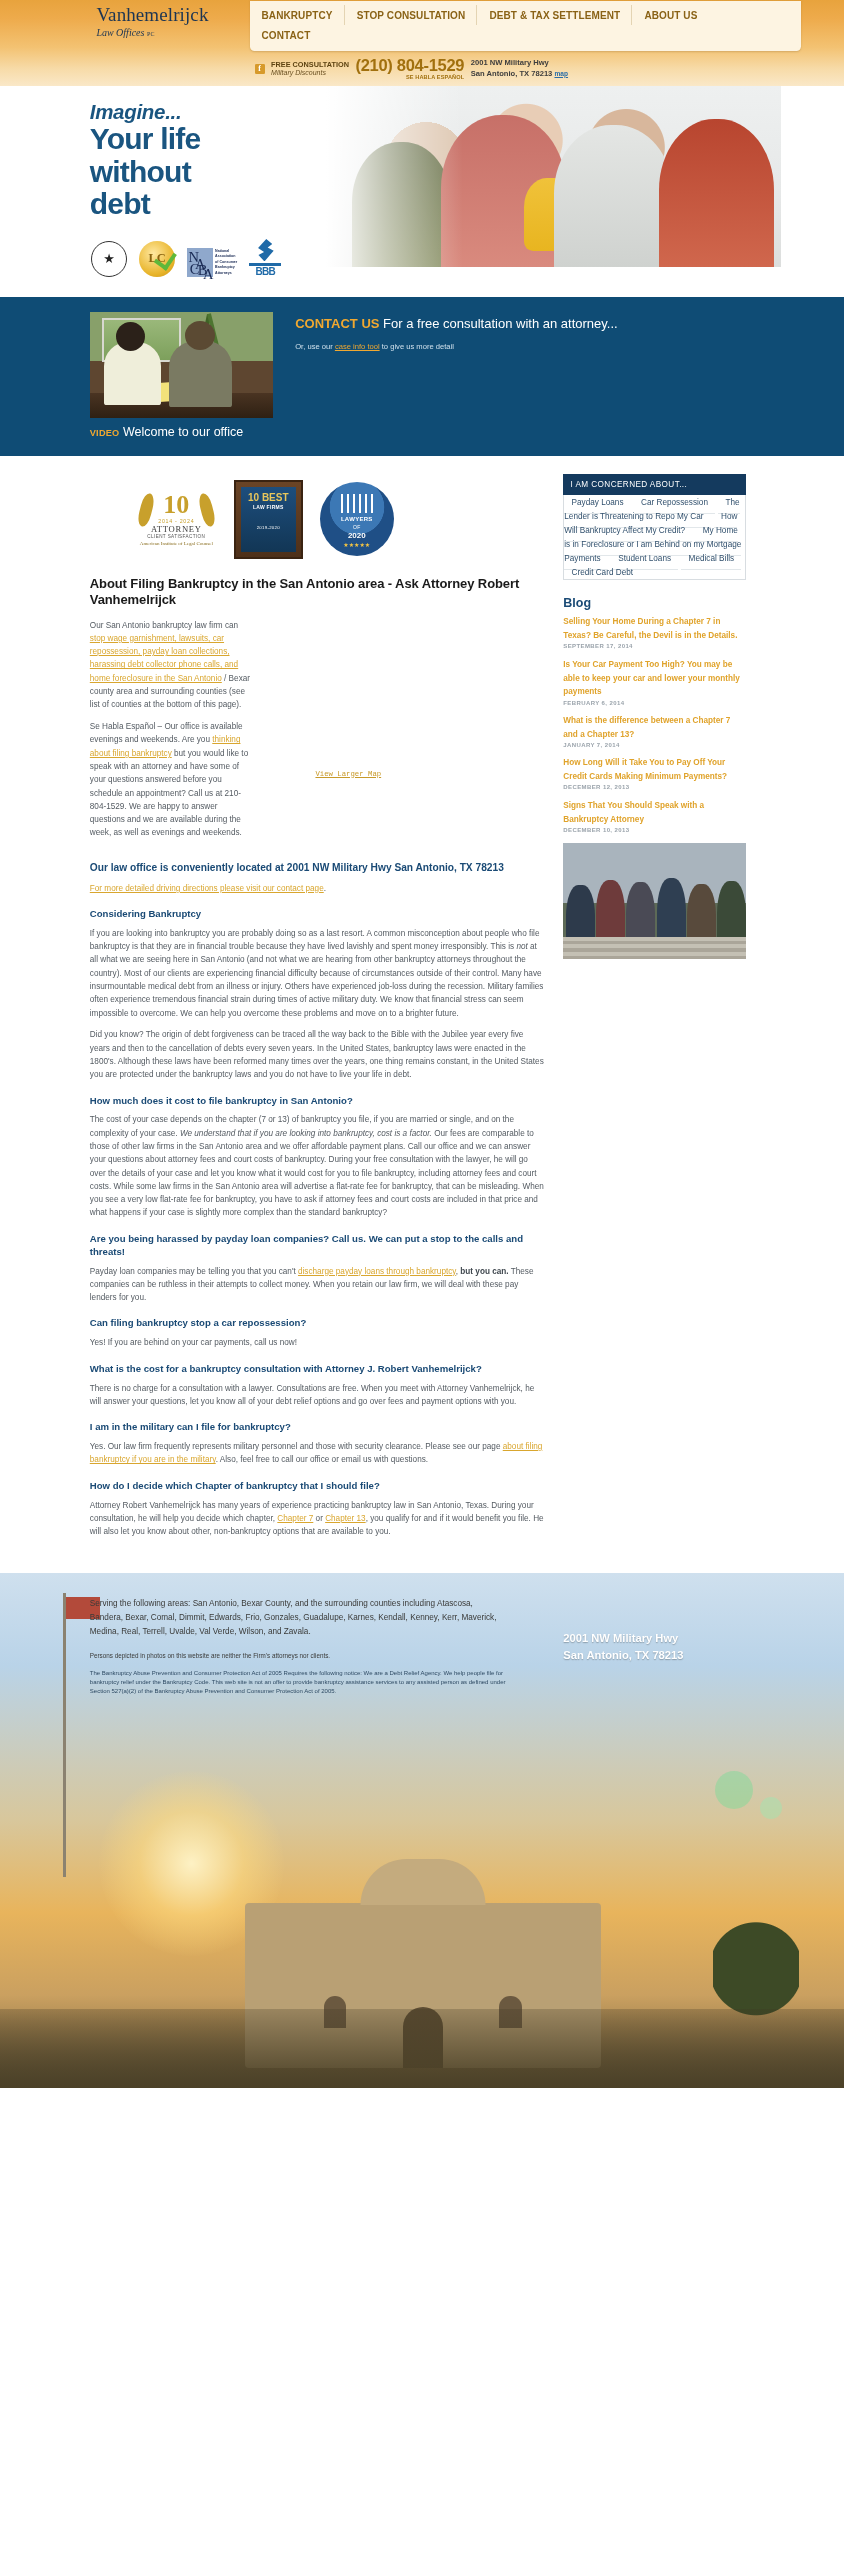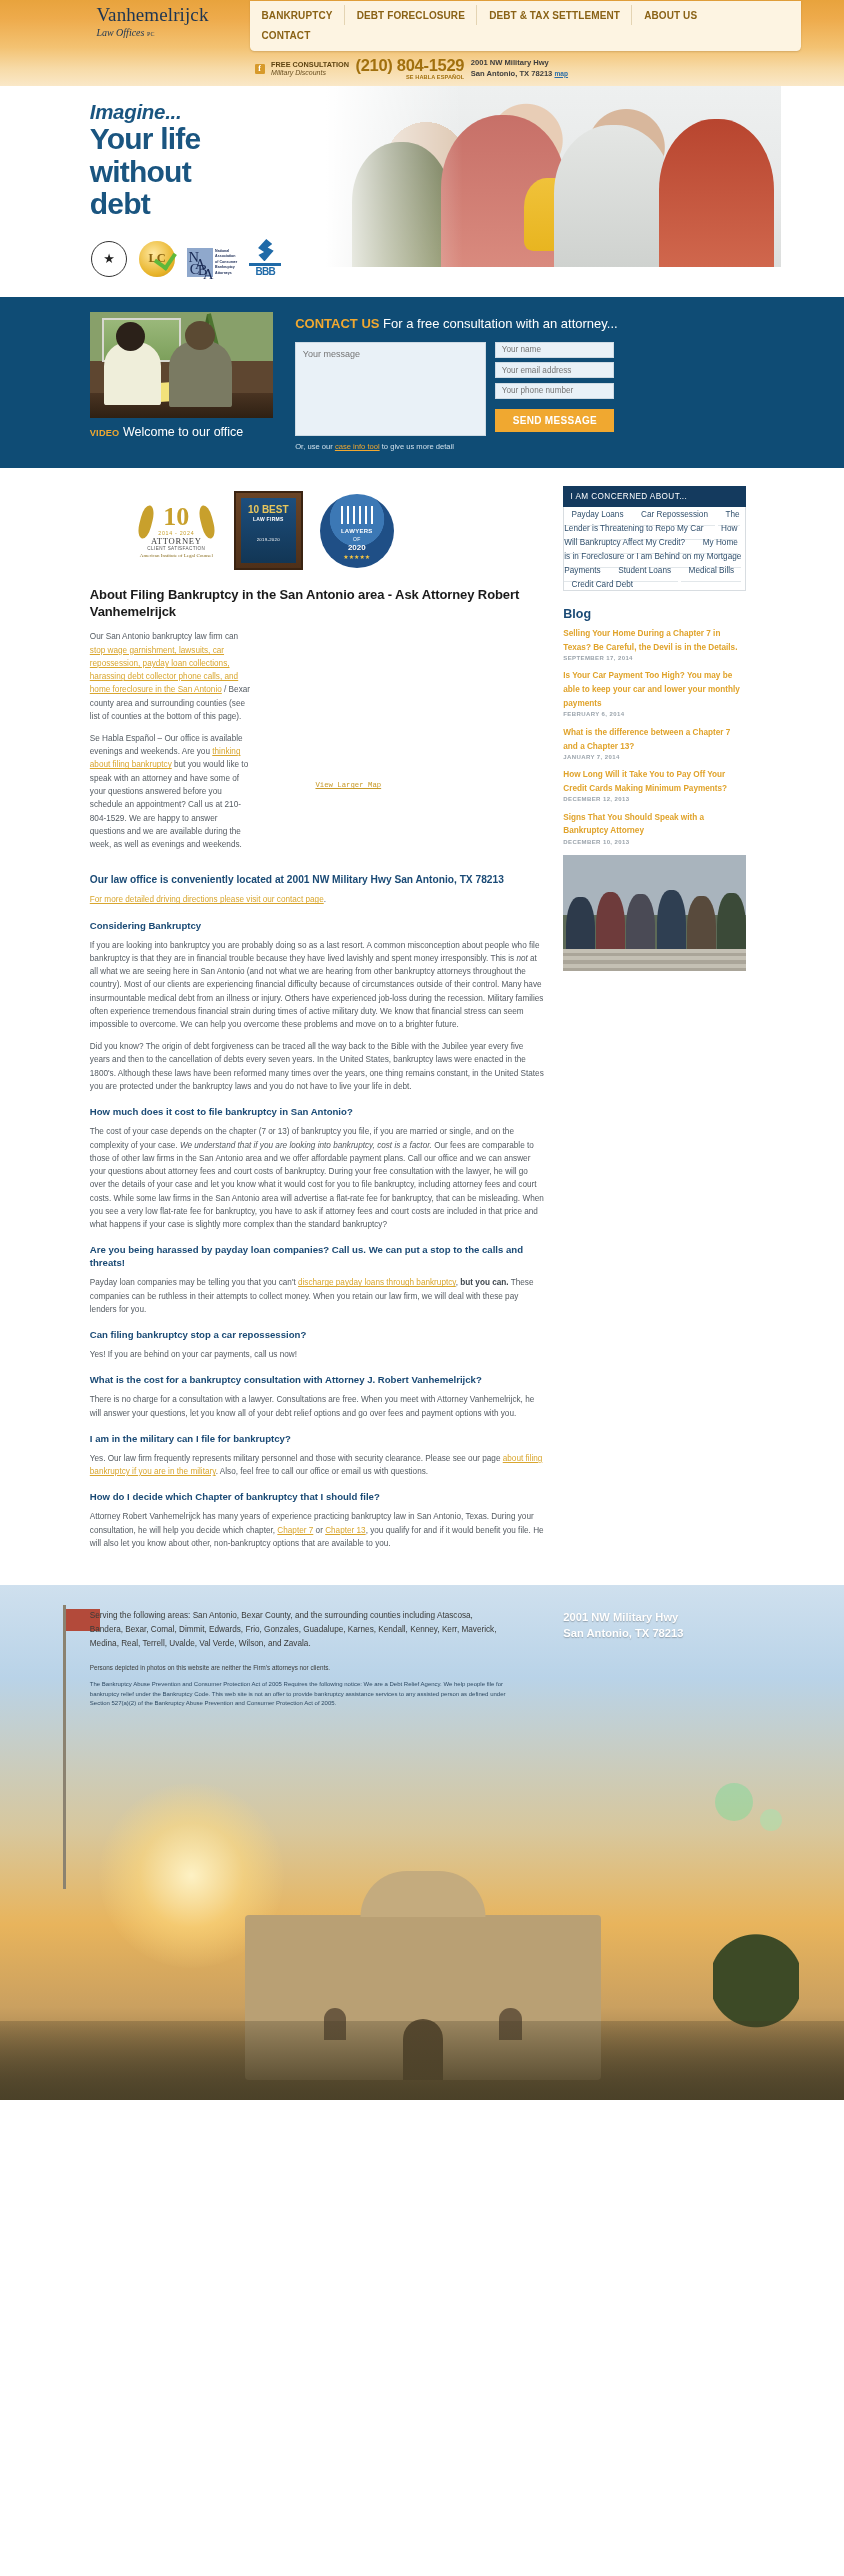--- a/index.html
+++ b/index.html
@@ -268,21 +268,21 @@
   .footer .alamo .w1,.footer .alamo .w2 { position:absolute; bottom:40px; width:22.4px;height:32px;background:#6b5940;border-radius:11.2px 11.2px 0 0;}
   .footer .alamo .w1{left:79px;} .footer .alamo .w2{right:79px;}
   .footer .ground { position:absolute; left:0; right:0; bottom:0; height:79px; background: linear-gradient(to bottom, rgba(60,52,32,.25), #4b4128); }
   .footer .tree { position:absolute; right: 46px; bottom: 40px; width: 86px; height: 132px;
      background: radial-gradient(circle at 50% 40%, #3d4a26 0 46px, transparent 47px); }
   .footer .pole { position:absolute; left: 63px; top: 20px; width: 2.6px; height: 284px; background:#8b8270;}
   .footer .flag { position:absolute; left: 66px; top: 24px; width: 34px; height: 22.4px; background:#b34a3a;}
   .footer .glow1 { position:absolute; right: 92px; top: 198px; width: 38px; height: 38px; border-radius:50%; background: rgba(120,220,150,.45);}
   .footer .glow2 { position:absolute; right: 63px; top: 224px; width: 22.4px; height: 22.4px; border-radius:50%; background: rgba(150,235,180,.4);}
 
-  .footer-inner { position: relative; width: 676px; margin: 0 auto; padding: 24px 5.3px 0 5.3px; display:flex; z-index: 3;}
+  .footer-inner { position: relative; width: 676px; margin: 0 auto; padding: 24px 5.3px 0 5.3px; display:flex; z-index: 3; align-items: center;}
   .f-left { width: 455px; }
   .f-right { width: 198px; padding-left: 18.5px; }
   .f-serving { font-size: 8.2px; line-height: 1.72; color: #3a3a38; max-width: 416px; }
   .f-persons { font-size: 6.3px; color: #3a3a38; margin-top: 13px; }
   .f-legal { font-size: 6px; color: #2e4a63; line-height: 1.55; margin-top: 9.2px; max-width: 422px;}
   .f-addr { color: #ffffff; font-size: 11.2px; font-weight: bold; line-height: 1.45; text-shadow: 0 0.7px 1.3px rgba(0,0,0,.28); }
 </style>
 </head>
 <body>
 
@@ -293,21 +293,21 @@
       <div class="brand-name">Vanhemelrijck</div>
       <div class="brand-sub">
         <span>Law Offices</span>
         <span class="pc">PC</span>
       </div>
     </a>
 
     <nav class="navwrap">
       <div class="navrow first">
         <a class="navitem" href="#">BANKRUPTCY</a>
-        <a class="navitem" href="#">DEBT FORECLOSURE</a>
+        <a class="navitem" href="#">STOP CONSULTATION</a>
         <a class="navitem" href="#">DEBT &amp; TAX SETTLEMENT</a>
         <a class="navitem" href="#">ABOUT US</a>
       </div>
       <div class="navrow second">
         <a class="navitem" href="#">CONTACT</a>
       </div>
     </nav>
 
     <div class="contactstrip">
       <div class="fb-icon">f</div>
@@ -392,29 +392,20 @@
       <div class="video-caption">
         <span class="vtag">VIDEO</span>
         <span>Welcome to our office</span>
       </div>
     </div>
 
     <div class="form-col">
       <div class="cb-title">
         <b>CONTACT US</b><span> For a free consultation with an attorney...</span>
       </div>
-      <div class="form-row">
-        <textarea class="msgbox" placeholder="Your message" style=""></textarea>
-        <div class="right-fields">
-          <input type="text" placeholder="Your name" style="">
-          <input type="text" placeholder="Your email address" style="">
-          <input type="text" placeholder="Your phone number" style="">
-          <button class="send-btn">SEND MESSAGE</button>
-        </div>
-      </div>
       <div class="form-note">
         <span>Or, use our </span><a href="#">case info tool</a><span> to give us more detail</span>
       </div>
     </div>
 
   </div>
 </section>
 
 <div class="main">
 

